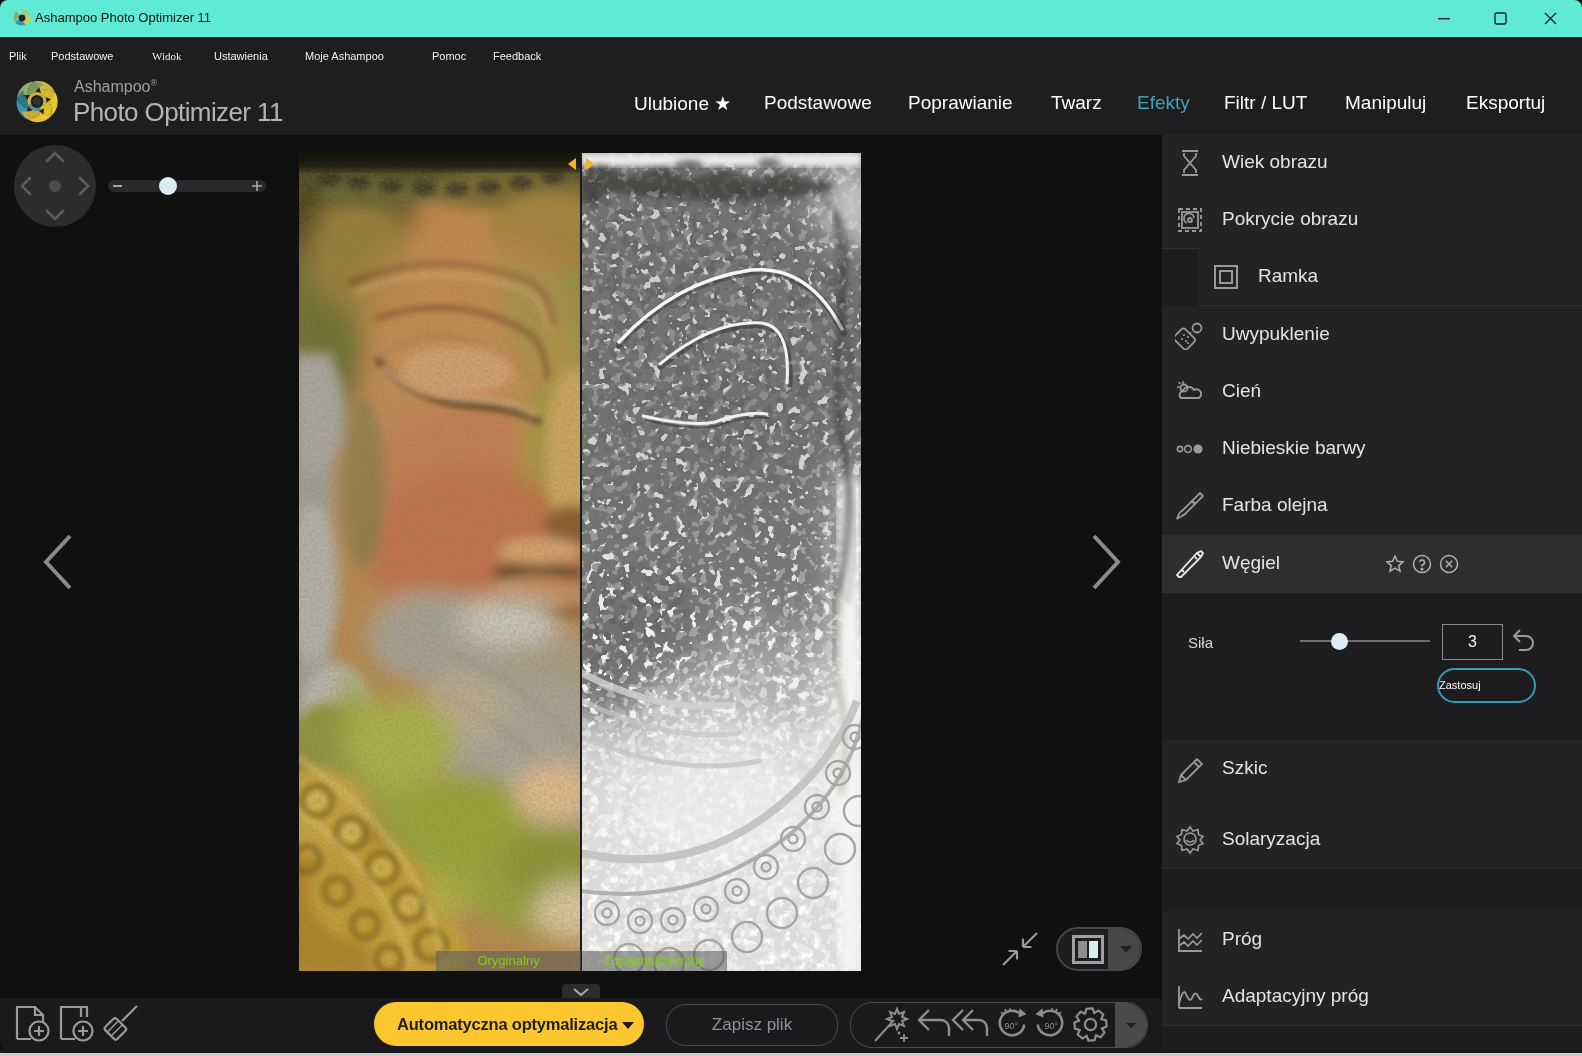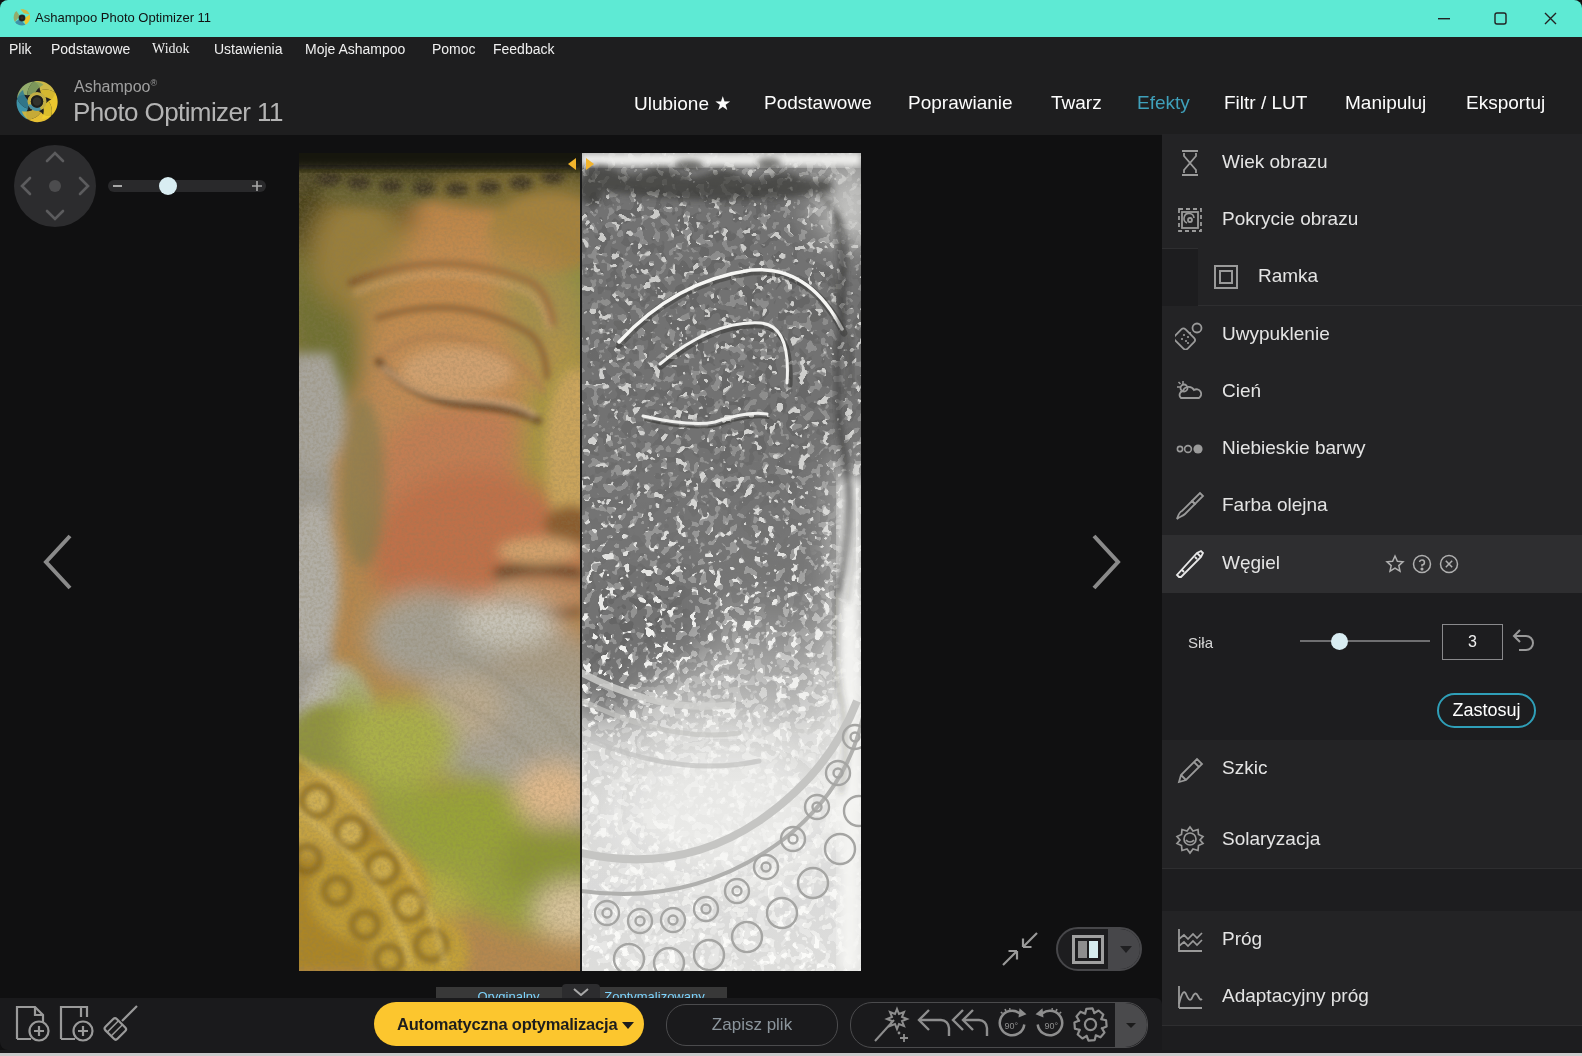--- a/index.html
+++ b/index.html
@@ -4,21 +4,21 @@
 <style>
   html,body{margin:0;padding:0;}
   body{width:1582px;height:1056px;overflow:hidden;background:#101011;font-family:"Liberation Sans",sans-serif;position:relative;}
   .abs{position:absolute;}
   
   #titlebar{left:0;top:0;width:1582px;height:37px;background:#5eead4;border-radius:8px 8px 0 0;}
   #titlebar .ttl{position:absolute;left:35px;top:10px;font-size:13px;color:#111;}
   .winbtn{position:absolute;top:0;width:46px;height:37px;color:#222;text-align:center;}
   
   #header{left:0;top:37px;width:1582px;height:98px;background:#1e1e1f;}
-  .menuitem{position:absolute;top:4px;font-size:14px;color:#f0f0f0;}
+  .menuitem{position:absolute;top:13px;font-size:11px;color:#f0f0f0;}
   #brand-as{position:absolute;left:74px;top:41px;font-size:16px;color:#a0a0a0;}
   #brand-po{position:absolute;left:73px;top:60px;font-size:26px;color:#b4b4b4;letter-spacing:-0.6px;}
   .tab{position:absolute;top:55px;font-size:19px;color:#fdfdfd;}
   .tab.sel{color:#3fa0ba;}
   
   #panel{left:1162px;top:135px;width:420px;height:918px;background:#1d1d1f;}
   .prow{position:absolute;left:0;width:420px;height:57px;background:#232325;border-bottom:1px solid #2e2e30;}
   .prow .lbl{position:absolute;left:60px;top:17px;font-size:19px;color:#e4e4e4;}
   .prow .ic{position:absolute;left:13px;top:14px;width:30px;height:30px;}
   .prow.sel{background:#2e2e30;}
@@ -29,23 +29,23 @@
   #ybtn{position:absolute;left:374px;top:1002px;width:270px;height:44px;border-radius:22px;background:#fcc62e;}
   #ybtn span{position:absolute;left:23px;top:13px;font-size:16.5px;font-weight:bold;color:#1d1d1d;white-space:nowrap;letter-spacing:-0.2px;}
   #savebtn{position:absolute;left:666px;top:1004px;width:170px;height:40px;border-radius:20px;border:1px solid #4b4b4d;color:#8b959c;font-size:17px;text-align:center;line-height:40px;}
   #toolgroup{position:absolute;left:850px;top:1002px;width:296px;height:44px;border-radius:22px;border:1px solid #4b4b4d;}
   #toolgroup .dd{position:absolute;right:0;top:0;width:32px;height:44px;background:#4a4a4c;border-radius:0 22px 22px 0;}
   
   #sila{position:absolute;left:1188px;top:634px;font-size:15px;color:#d8d8d8;}
   #slider2{position:absolute;left:1300px;top:640px;width:130px;height:2px;background:#6f6f71;}
   #thumb2{position:absolute;left:1331px;top:633px;width:17px;height:17px;border-radius:50%;background:#d9edf2;}
   #valbox{position:absolute;left:1442px;top:624px;width:59px;height:34px;border:1px solid #8a8a8c;color:#f0f0f0;font-size:16px;text-align:center;line-height:34px;}
-  #zastosuj{position:absolute;left:1437px;top:693px;width:99px;height:35px;border-radius:18px;border:2px solid #2f9fb8;box-sizing:border-box;color:#fff;font-size:18px;text-align:center;line-height:31px;}
+  #zastosuj{position:absolute;left:1437px;top:668px;width:99px;height:35px;border-radius:18px;border:2px solid #2f9fb8;box-sizing:border-box;color:#fff;font-size:11px;text-align:left;line-height:31px;}
   
-  .imglabel{position:absolute;height:20px;background:rgba(90,90,90,0.55);color:#7dd3fc;font-size:13px;text-align:center;line-height:20px;margin-top:36px;}
+  .imglabel{position:absolute;height:20px;background:rgba(90,90,90,0.55);color:#84cc16;font-size:13px;text-align:center;line-height:20px;}
 </style>
 </head>
 <body>
 
 <div id="titlebar" class="abs">
   <svg class="abs" style="left:13px;top:9px" width="18" height="18" viewBox="0 0 18 18">
     <g transform="translate(9,9)">
       <path d="M-1.5 -8.5 C2.5 -9.5 6.5 -7 7.7 -3.5 L1.8 -4.7 Z" fill="#cdb948"></path>
       <path d="M7.7 -3.5 C9 0.5 7 5 3.5 6.8 L1.5 1 Z" fill="#ecc62e"></path>
       <path d="M3.5 6.8 C-0.5 8.5 -5 7 -7 4 L-2 0.8 Z" fill="#3e92a8"></path>

